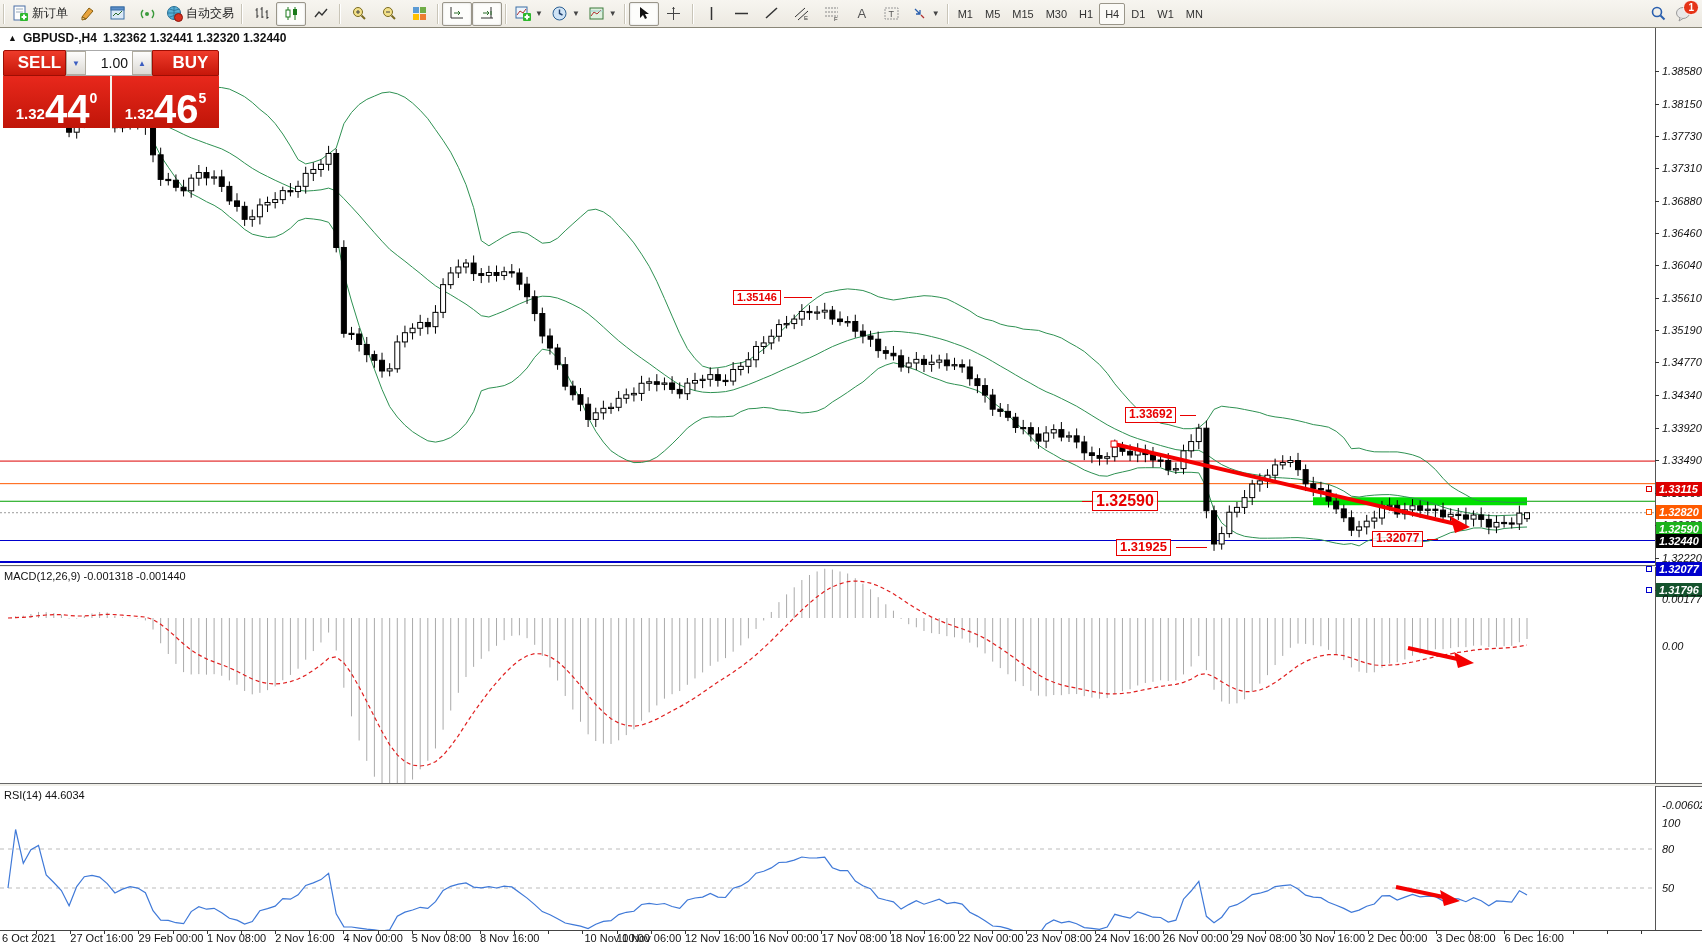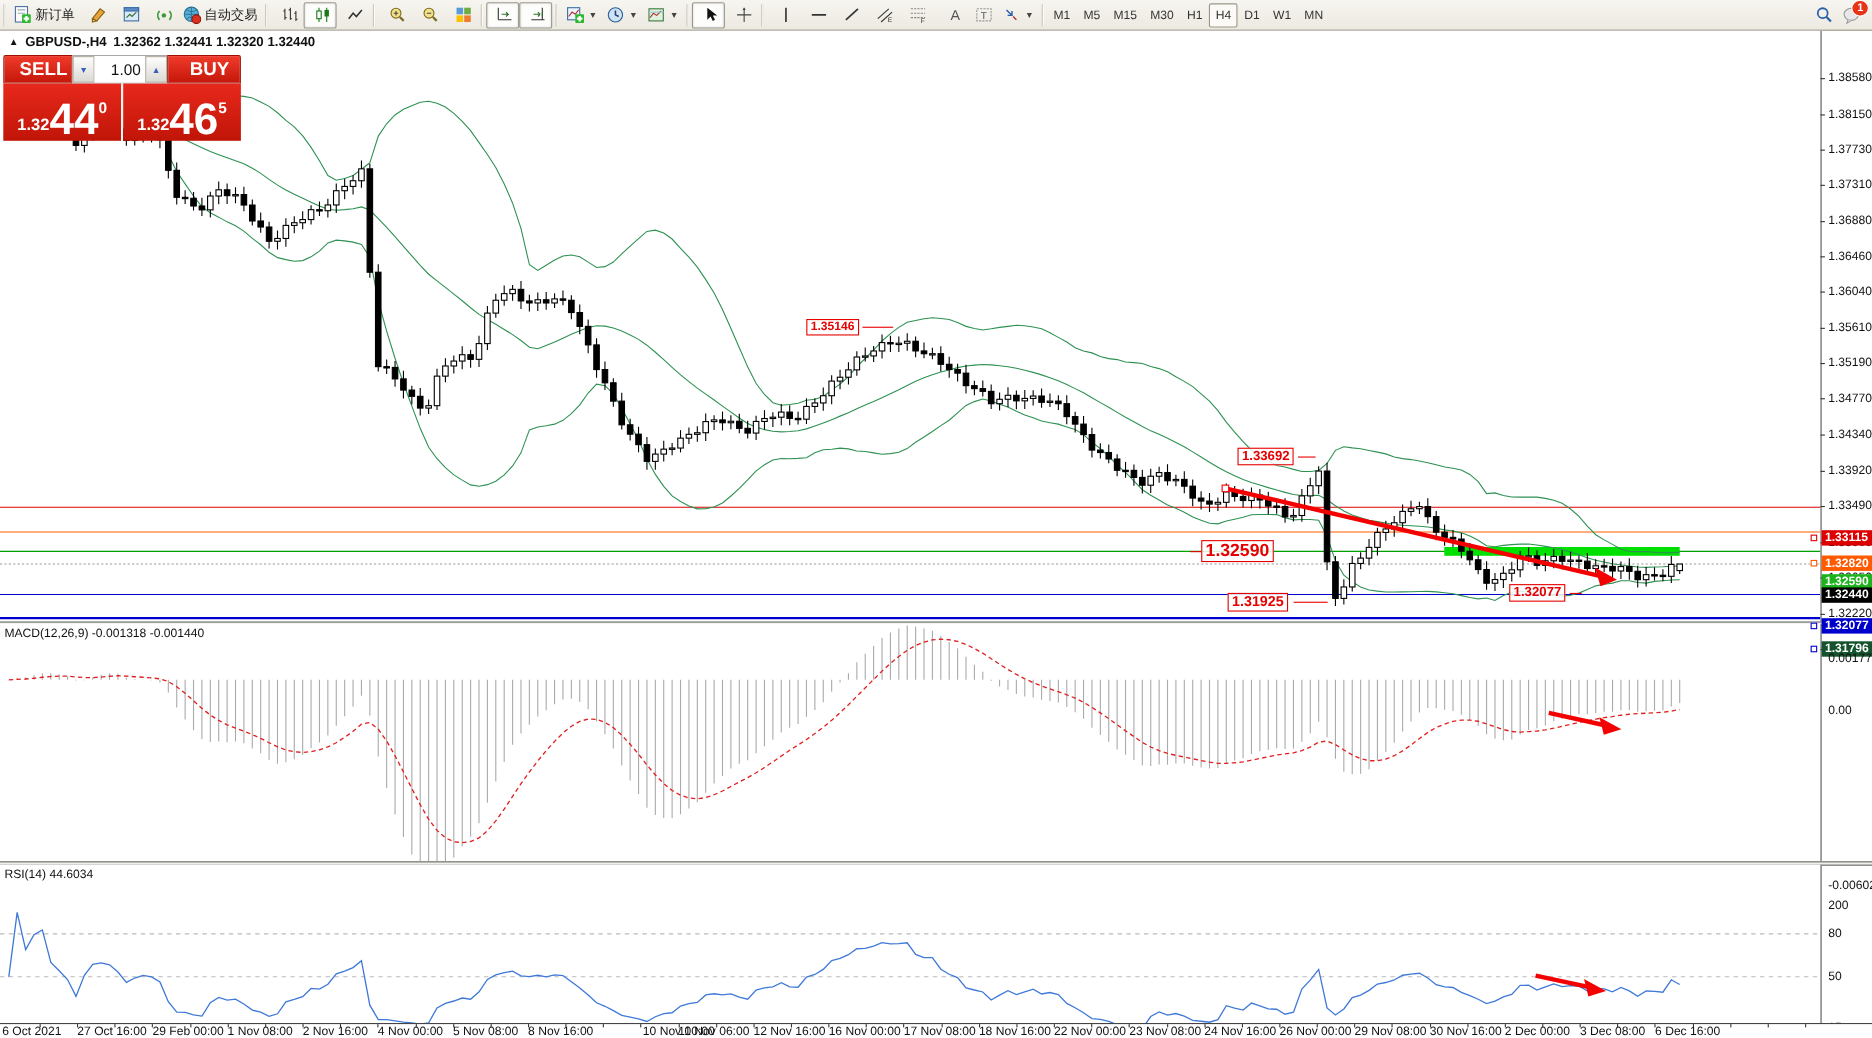--- a/index.html
+++ b/index.html
@@ -1,20 +1,20 @@
 <!DOCTYPE html>
 <html><head>
 <meta charset="utf-8">
 <style>
   html,body{margin:0;padding:0;background:#e8e6e0;}
   body{width:1702px;height:944px;position:relative;font-family:"Liberation Sans",sans-serif;overflow:hidden;-webkit-font-smoothing:antialiased;}
   
   #toolbar{position:absolute;left:0;top:0;width:1702px;height:27px;background:linear-gradient(#f7f5f0,#ece9e1);border-bottom:1px solid #8a8778;display:flex;align-items:center;font-size:12px;color:#222;}
   .tb-sep{width:1px;height:20px;background:#c9c5b8;border-right:1px solid #fff;margin:0 3px;}
-  .tbtn{height:22px;min-width:22px;display:flex;align-items:center;justify-content:flex-end;padding:0 3px;border:1px solid transparent;border-radius:2px;gap:3px;cursor:default;}
+  .tbtn{height:22px;min-width:22px;display:flex;align-items:center;justify-content:center;padding:0 3px;border:1px solid transparent;border-radius:2px;gap:3px;cursor:default;}
   .tbtn.pressed{background:#fdfdfb;border:1px solid #9a968a;box-shadow:inset 0 0 2px #ccc;}
   .tbtn .cap{white-space:nowrap;}
   .tf{font-size:11px;color:#333;padding:0 5px;height:20px;display:flex;align-items:center;border:1px solid transparent;border-radius:2px;}
   .tf.active{background:#fbfaf7;border:1px solid #9a968a;}
   .drop{font-size:8px;color:#444;margin-left:1px;}
   .tb-right{margin-left:auto;display:flex;align-items:center;gap:8px;padding-right:10px;}
   .badge-red{position:absolute;top:-5px;right:-7px;background:#e53418;color:#fff;border-radius:8px;font-size:10px;font-weight:bold;padding:1px 4px;border:1px solid #fff;}
   
   #chartArea{position:absolute;left:0;top:28px;width:1702px;height:916px;background:#fff;}
   .pane-border{position:absolute;left:0;width:1656px;border-right:1px solid #555;box-sizing:border-box;}
@@ -991,21 +991,21 @@
         <line x1="0" x2="1655" y1="63" y2="63" stroke="#bbb" stroke-width="1" stroke-dasharray="4,4"></line>
         <line x1="0" x2="1655" y1="102" y2="102" stroke="#bbb" stroke-width="1" stroke-dasharray="4,4"></line>
         <line x1="0" x2="1655" y1="147.5" y2="147.5" stroke="#bbb" stroke-width="1" stroke-dasharray="4,4"></line>
         <polyline points="8.0,102.0 15.6,43.5 23.3,77.3 30.9,63.8 38.5,59.4 46.2,88.9 53.8,96.5 61.4,104.5 69.1,119.8 76.7,100.6 84.3,90.7 92.0,89.4 99.6,91.1 107.2,97.6 114.9,107.0 122.5,103.1 130.1,100.7 137.8,102.1 145.4,106.7 153.0,124.7 160.7,134.2 168.3,134.4 175.9,136.7 183.6,137.7 191.2,125.6 198.8,120.7 206.5,123.2 214.1,122.3 221.7,126.7 229.4,132.3 237.0,134.1 244.6,138.0 252.3,135.6 259.9,124.7 267.5,122.6 275.2,120.1 282.8,112.6 290.4,113.2 298.1,108.8 305.7,99.4 313.3,96.9 321.0,93.6 328.6,87.3 336.2,127.8 343.9,140.9 351.5,141.0 359.1,142.1 366.8,143.2 374.4,143.9 382.0,145.0 389.7,143.8 397.3,130.3 404.9,126.1 412.6,124.0 420.2,121.3 427.8,122.4 435.5,115.6 443.1,104.4 450.7,100.3 458.4,98.2 466.0,96.9 473.6,101.1 481.3,101.9 488.9,100.6 496.5,102.0 504.2,100.2 511.8,100.9 519.4,106.5 527.1,112.1 534.7,118.6 542.3,125.6 550.0,128.8 557.6,132.7 565.2,137.0 572.9,138.6 580.5,140.2 588.1,142.6 595.8,138.3 603.4,135.4 611.0,134.7 618.7,128.6 626.3,126.3 633.9,125.3 641.6,118.5 649.2,117.4 656.8,118.5 664.5,117.5 672.1,120.5 679.7,122.4 687.4,114.0 695.0,112.0 702.6,111.1 710.3,107.4 717.9,111.1 725.5,111.5 733.2,102.2 740.8,99.9 748.4,95.3 756.1,87.2 763.7,85.3 771.3,81.9 778.9,76.5 786.6,76.1 794.2,74.1 801.8,71.0 809.5,72.0 817.1,71.9 824.7,71.1 832.4,81.7 840.0,84.6 847.6,84.5 855.3,95.1 862.9,99.7 870.5,102.7 878.2,112.0 885.8,114.0 893.4,115.8 901.1,123.1 908.7,118.6 916.3,114.7 924.0,118.2 931.6,115.7 939.2,113.2 946.9,117.6 954.5,116.3 962.1,118.1 969.8,126.2 977.4,130.1 985.0,134.7 992.7,140.0 1000.3,140.7 1007.9,142.6 1015.6,145.5 1023.2,145.5 1030.8,147.2 1038.5,149.0 1046.1,138.1 1053.7,134.0 1061.4,136.9 1069.0,135.4 1076.6,137.8 1084.3,141.6 1091.9,142.4 1099.5,143.3 1107.2,141.0 1114.8,128.3 1122.4,130.4 1130.1,132.2 1137.7,125.9 1145.3,128.4 1153.0,131.2 1160.6,131.5 1168.2,136.0 1175.9,134.2 1183.5,113.2 1191.1,105.0 1198.8,95.3 1206.4,130.3 1214.0,136.7 1221.7,131.2 1229.3,120.9 1236.9,118.7 1244.6,114.3 1252.2,108.6 1259.8,107.2 1267.5,104.9 1275.1,100.6 1282.7,99.6 1290.4,98.8 1298.0,103.1 1305.6,109.2 1313.3,111.1 1320.9,111.7 1328.5,116.2 1336.2,119.2 1343.8,122.4 1351.4,126.4 1359.1,124.1 1366.7,120.2 1374.3,118.0 1382.0,109.8 1389.6,109.7 1397.2,114.0 1404.9,111.1 1412.5,108.4 1420.1,110.9 1427.8,110.1 1435.4,110.6 1443.0,114.8 1450.7,112.5 1458.3,112.9 1465.9,115.7 1473.6,111.7 1481.2,114.8 1488.8,119.7 1496.5,114.9 1504.1,115.3 1511.7,116.0 1519.4,104.7 1527.0,109.0" fill="none" stroke="#3f79d8" stroke-width="1.2"></polyline>
         <line x1="1396" y1="101" x2="1448" y2="112" stroke="#f40000" stroke-width="4"></line>
         <polygon points="1460,115 1440,104 1444,120" fill="#f40000"></polygon>
       </svg>
     <div class="indlbl">RSI(14) 44.6034</div>
   </div>
 
-  <div id="scaleLayer" style="position:absolute;left:0;top:0;width:1702px;height:902px;pointer-events:none;">
+  <div id="scaleLayer" style="position:absolute;left:0;top:0;width:1702px;height:902px;pointer-events:none;font-style:italic;">
       <div class="ptick" style="top: 37px;">1.38580</div>
       <div class="ptickdash" style="top: 43px;"></div>
       <div class="ptick" style="top: 69.8965px;">1.38150</div>
       <div class="ptickdash" style="top: 75.8965px;"></div>
       <div class="ptick" style="top: 102.028px;">1.37730</div>
       <div class="ptickdash" style="top: 108.028px;"></div>
       <div class="ptick" style="top: 134.159px;">1.37310</div>
       <div class="ptickdash" style="top: 140.159px;"></div>
       <div class="ptick" style="top: 167.056px;">1.36880</div>
       <div class="ptickdash" style="top: 173.056px;"></div>
@@ -1039,21 +1039,21 @@
       <div class="handle" style="left: 1646px; top: 480.66px; border: 1px solid rgb(255, 90, 0);"></div>
       <div class="pbadge" style="top: 494.256px; background: rgb(29, 179, 29);">1.32590</div>
       <div class="pbadge" style="top: 505.732px; background: rgb(0, 0, 0);">1.32440</div>
       <div class="pbadge" style="top: 533.503px; background: rgb(0, 0, 204);">1.32077</div>
       <div class="handle" style="left: 1646px; top: 537.503px; border: 1px solid rgb(0, 0, 204);"></div>
       <div class="pbadge" style="top: 555px; background: #14532d;">1.31796</div>
       <div class="handle" style="left: 1646px; top: 559px; border: 1px solid rgb(0, 0, 204);"></div>
       <div class="ptick" style="top: 565.087px;">0.001777</div>
       <div class="ptick" style="top: 612px;">0.00</div>
       <div class="ptick" style="top: 770.928px;">-0.00602</div>
-      <div class="ptick" style="top: 789px;">200</div>
+      <div class="ptick" style="top: 789px;">100</div>
       <div class="ptick" style="top: 815px;">80</div>
       <div class="ptick" style="top: 854px;">50</div>
       <div class="ptick" style="top: 899.5px;">15</div>
     </div>
 
   <div id="timeAxis">
       <div class="taxlbl" style="left: 2px;">6 Oct 2021</div>
       <div class="taxlbl" style="left: 70.3px;">27 Oct 16:00</div>
       <div class="taxlbl" style="left: 138.6px;">29 Feb 00:00</div>
       <div class="taxlbl" style="left: 206.9px;">1 Nov 08:00</div>

